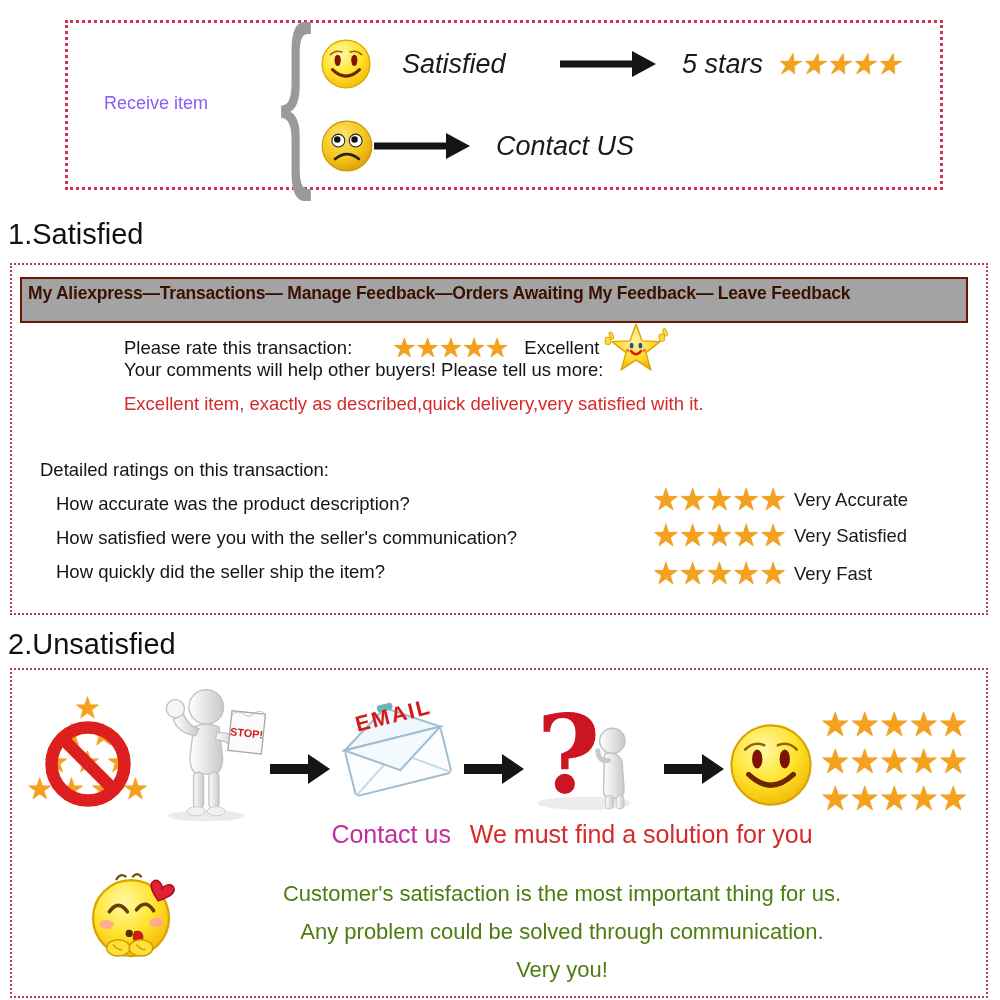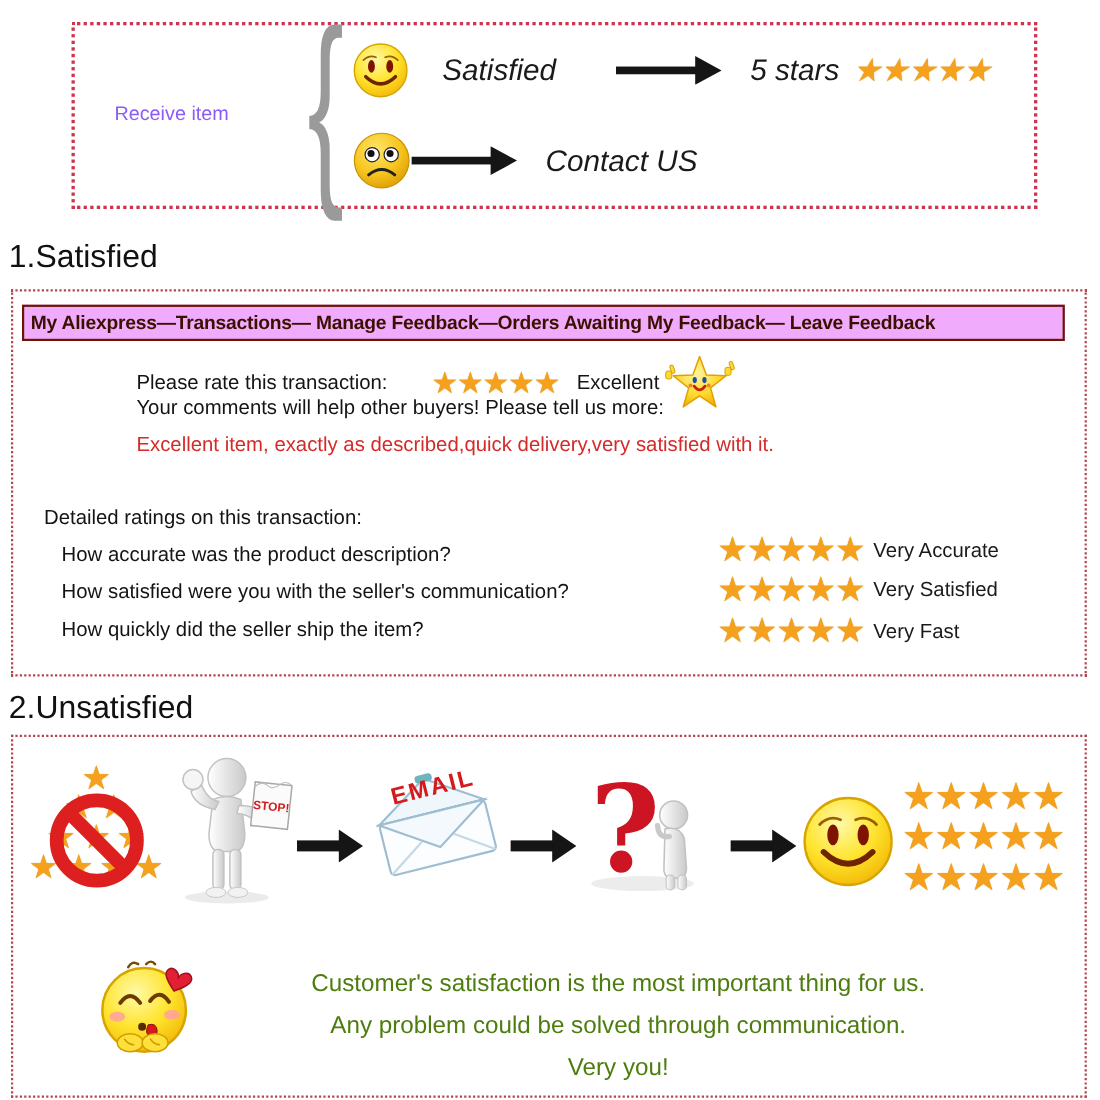--- a/index.html
+++ b/index.html
@@ -20,21 +20,21 @@
   .stars-28{font-size:29px;}
   .stars-27{font-size:27px;}
   .stars-31{font-size:31px;}
   .stars-34{font-size:34px;line-height:37px;}
 
   
   .sec-heading{font-size:29px;color:#111;}
 
   
   .sec1-box{left:10px;top:263px;width:974px;height:348px;border:2px dotted #b24552;}
-  .banner{left:8px;top:12px;width:938px;background:#f0abfc;border:2px solid #6b1505;color:#3a1000;font-size:17.5px;font-weight:bold;padding:4px 0 4px 6px;letter-spacing:-0.2px;white-space:nowrap;}
+  .banner{left:8px;top:12px;width:938px;background:#a3a3a3;border:2px solid #6b1505;color:#3a1000;font-size:17.5px;font-weight:bold;padding:4px 0 17px 6px;letter-spacing:-0.2px;white-space:nowrap;}
   .rate-row{left:112px;top:55px;display:flex;align-items:center;}
   .t18{font-size:18.5px;color:#141414;}
   .red-text{color:#d42a2a;}
   .comments-label{left:112px;top:94px;}
   .comment-example{left:112px;top:128px;}
   .detailed-label{left:28px;top:194px;}
   .q-row-question{left:44px;}
   .q-row-rating{left:640px;display:flex;align-items:center;}
   .q-answer{font-size:18.5px;margin-left:8px;white-space:nowrap;}
 
@@ -246,20 +246,24 @@
     <ellipse cx="66" cy="43" rx="6" ry="11" fill="#7e1400"></ellipse>
     <path d="M24 61 Q50 86 76 61" stroke="#6e2400" stroke-width="6" fill="none" stroke-linecap="round"></path>
   </svg>
 
   <div class="abs stars-block">
     <div class="stars stars-34">★★★★★</div>
     <div class="stars stars-34">★★★★★</div>
     <div class="stars stars-34">★★★★★</div>
   </div>
 
+  <div class="abs contact-line">
+    <span class="contact-label">Contact us</span>
+    <span class="solution-text">We must find a solution for you</span>
+  </div>
 
   <svg class="abs" style="left:72px;top:196px" width="104" height="96" viewBox="0 0 115 105">
     <circle cx="52" cy="57" r="42" fill="url(#faceY)" stroke="#d8a400" stroke-width="2.5"></circle>
     <path d="M36 14 q4 -7 10 -3" stroke="#7a4a00" stroke-width="2.5" fill="none" stroke-linecap="round"></path>
     <path d="M54 11 q5 -5 9 0" stroke="#7a4a00" stroke-width="2.5" fill="none" stroke-linecap="round"></path>
     <path d="M28 50 q10 -14 20 0" stroke="#6b3c00" stroke-width="4" fill="none" stroke-linecap="round"></path>
     <path d="M58 48 q10 -13 19 1" stroke="#6b3c00" stroke-width="4" fill="none" stroke-linecap="round"></path>
     <ellipse cx="25" cy="64" rx="8" ry="5" fill="#ffa0a0" opacity="0.85"></ellipse>
     <ellipse cx="80" cy="62" rx="8" ry="5" fill="#ffa0a0" opacity="0.85"></ellipse>
     <circle cx="50" cy="74" r="4" fill="#5a2b00"></circle>

